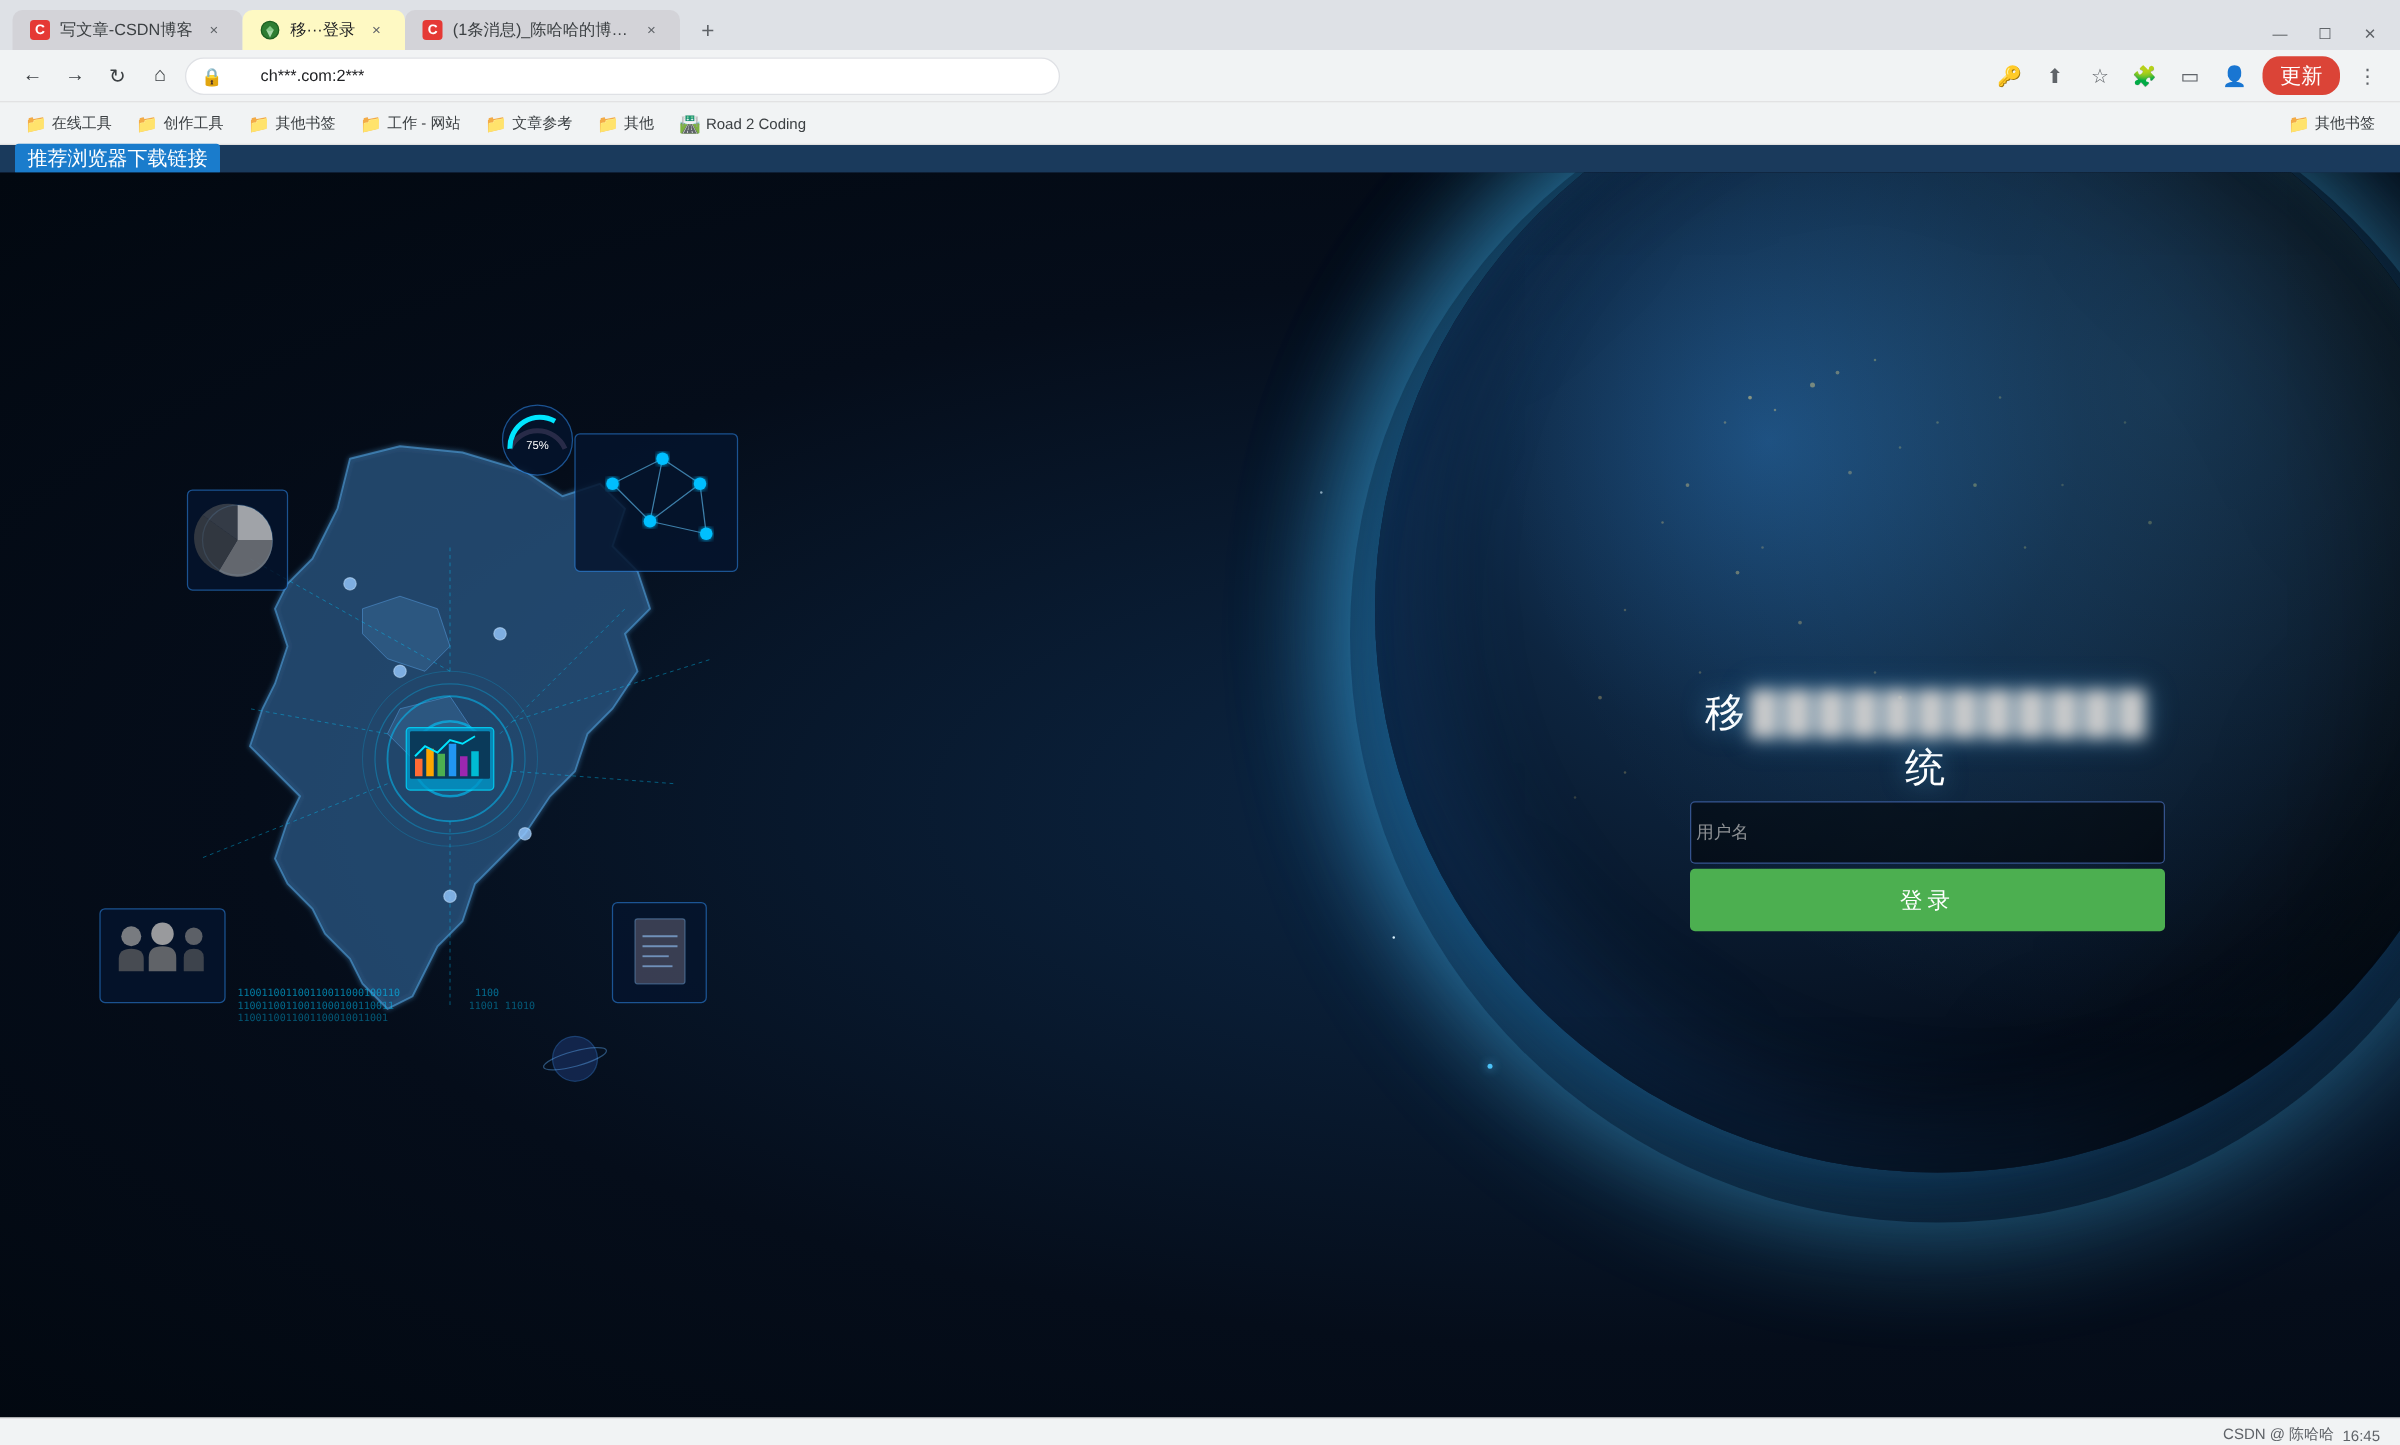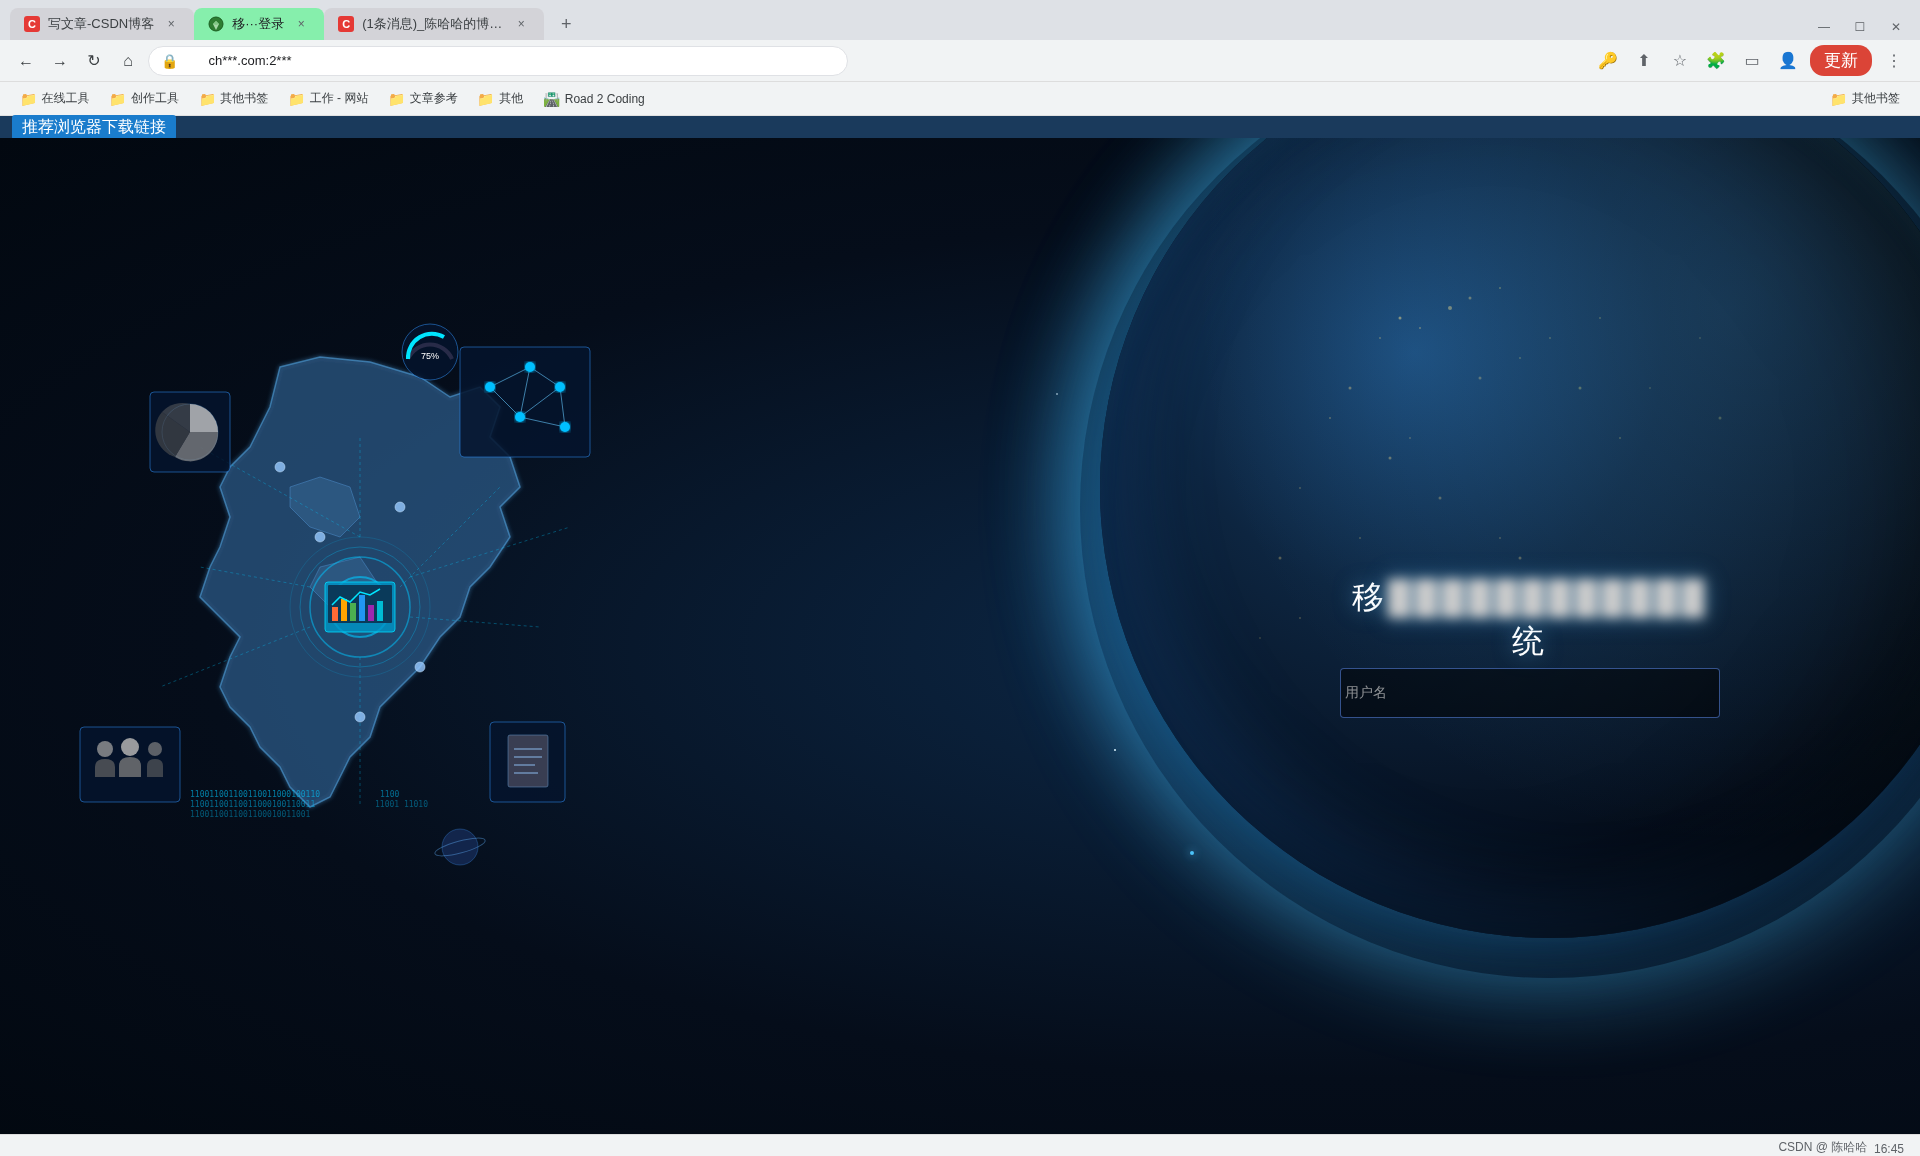--- a/index.html
+++ b/index.html
@@ -2,21 +2,21 @@
 <html><head>
   <meta charset="utf-8">
   <style>
     * { margin: 0; padding: 0; box-sizing: border-box; }
     body { width: 1920px; height: 1156px; overflow: hidden; font-family: 'Microsoft YaHei', Arial, sans-serif; background: #1a2a4a; }
 
     
     .browser-chrome { width: 100%; background: #f1f3f4; display: flex; flex-direction: column; }
     .title-bar { height: 40px; background: #dee1e6; display: flex; align-items: flex-end; padding: 0 10px; }
     .tab { height: 32px; display: flex; align-items: center; padding: 0 14px; border-radius: 8px 8px 0 0; font-size: 13px; color: #3c4043; max-width: 220px; gap: 8px; }
-    .tab.active { background: #86efac; color: #202124; }
+    .tab.active { background: #fef9c3; color: #202124; }
     .tab.inactive { background: #d3d3d8; }
     .tab-icon { width: 16px; height: 16px; flex-shrink: 0; }
     .tab-title { overflow: hidden; white-space: nowrap; text-overflow: ellipsis; flex: 1; }
     .tab-close { width: 18px; height: 18px; border-radius: 50%; display: flex; align-items: center; justify-content: center; cursor: pointer; font-size: 12px; color: #5f6368; }
     .tab-add { width: 32px; height: 32px; display: flex; align-items: center; justify-content: center; border-radius: 50%; cursor: pointer; margin-left: 6px; font-size: 18px; color: #5f6368; }
     .window-controls { margin-left: auto; display: flex; align-items: center; gap: 8px; margin-bottom: 4px; }
     .win-btn { width: 28px; height: 18px; display: flex; align-items: center; justify-content: center; cursor: pointer; color: #5f6368; font-size: 12px; }
 
     .nav-bar { height: 42px; background: #f1f3f4; display: flex; align-items: center; padding: 0 12px; gap: 6px; border-bottom: 1px solid #ddd; }
     .nav-btn { width: 28px; height: 28px; border-radius: 50%; display: flex; align-items: center; justify-content: center; cursor: pointer; color: #3c4043; font-size: 16px; }
@@ -85,21 +85,21 @@
       left: 0;
       top: 0;
       width: 750px;
       height: 100%;
       text-align: center;
     }
 
     
     .login-panel {
       position: absolute;
-      right: 200px;
+      right: 188px;
       top: 50%;
       transform: translateY(-50%);
       width: 380px;
       display: flex;
       flex-direction: column;
       align-items: flex-end;
       gap: 4px;
     }
     .login-title {
       color: #ffffff;
@@ -419,20 +419,21 @@
       <text x="375" y="520" fill="rgba(0,200,255,0.4)" font-size="8" font-family="monospace">11001 11010</text>
     </svg>
 
   </div>
 
   <div class="login-panel">
     <div class="login-title">
       <span>移</span><span class="blurred">████████████</span><span>统</span>
     </div>
     <input class="login-input" type="text" placeholder="用户名" style="">
+    <button class="login-btn">登录</button>
   </div>
 
 </div>
 
 <div class="status-bar">
   <span>CSDN @ 陈哈哈</span>
   &nbsp;&nbsp;
   <span>16:45</span>
 </div>
 

